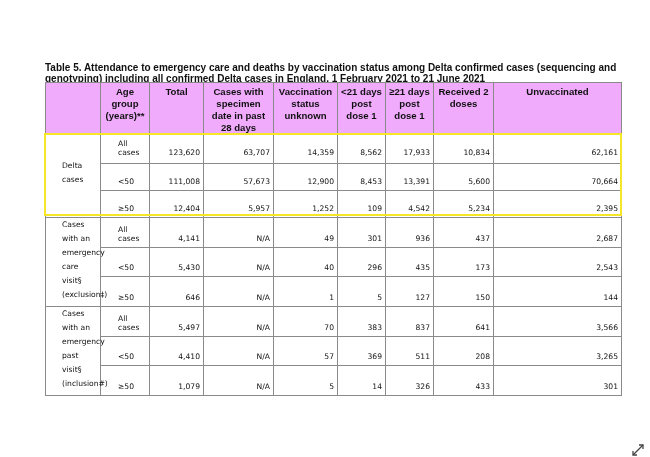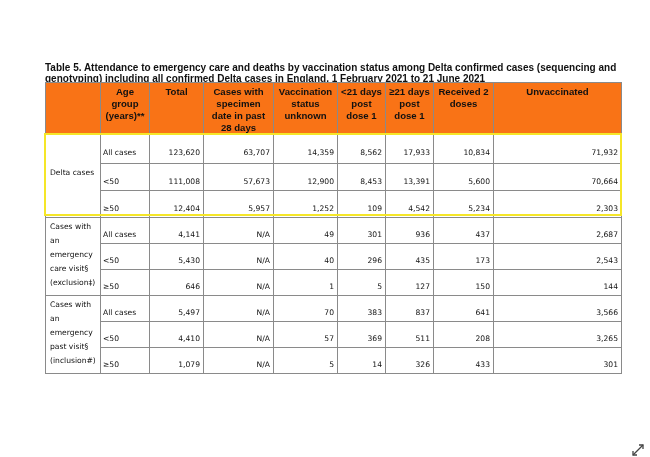--- a/index.html
+++ b/index.html
@@ -1,23 +1,23 @@
 <!DOCTYPE html>
 <html><head>
 <meta charset="utf-8">
 <style>
   html, body { margin:0; padding:0; background:#ffffff; }
   body { width:650px; height:457px; position:relative; overflow:hidden; font-family:"Liberation Sans", sans-serif; }
   .caption { position:absolute; left:45px; top:62px; width:580px; font-size:10px; font-weight:bold; line-height:11px; color:#111; }
   table { position:absolute; left:45px; top:82px; border-collapse:collapse; table-layout:fixed; width:576px; }
   th, td { border:1px solid #8a8a8a; padding:0 3px; color:#111; }
-  th { background:#f97316; font-size:9.6px; font-weight:bold; vertical-align:top; text-align:center; line-height:12px; padding-top:3px; height:48px; }
+  th { background:#f0abfc; font-size:9.6px; font-weight:bold; vertical-align:top; text-align:center; line-height:12px; padding-top:3px; height:48px; }
   td { font-family:"DejaVu Sans", sans-serif; font-size:7.6px; text-align:right; vertical-align:bottom; padding-bottom:4px; }
-  td.lbl { text-align:left; vertical-align:middle; line-height:14px; padding-left:4px; }
-  td.age { text-align:left; padding-left:2px; }
+  td.lbl { text-align:left; vertical-align:middle; line-height:14px; padding-left:16px; }
+  td.age { text-align:left; padding-left:17px; }
   tr.delta td { height:22px; }
   tr.delta.first td { padding-bottom:6px; }
   tr.g td { height:21px; }
   .hl { position:absolute; left:44px; top:133px; width:574px; height:79px; border:2.5px solid #f5e628; pointer-events:none; }
   .resize { position:absolute; left:631px; top:443px; width:14px; height:14px; }
 </style>
 </head>
 <body>
 
 <div class="caption">Table 5. Attendance to emergency care and deaths by vaccination status among Delta confirmed cases (sequencing and genotyping) including all confirmed Delta cases in England, 1 February 2021 to 21 June 2021</div>
@@ -50,41 +50,41 @@
   <tbody id="tbody">
       <tr class="delta first">
         <td rowspan="3" class="lbl">Delta cases</td>
         <td class="age">All cases</td>
         <td>123,620</td>
         <td>63,707</td>
         <td>14,359</td>
         <td>8,562</td>
         <td>17,933</td>
         <td>10,834</td>
-        <td>71,932</td>
+        <td>62,161</td>
       </tr>
       <tr class="delta">
         <td class="age">&lt;50</td>
         <td>111,008</td>
         <td>57,673</td>
         <td>12,900</td>
         <td>8,453</td>
         <td>13,391</td>
         <td>5,600</td>
         <td>70,664</td>
       </tr>
       <tr class="delta">
         <td class="age">≥50</td>
         <td>12,404</td>
         <td>5,957</td>
         <td>1,252</td>
         <td>109</td>
         <td>4,542</td>
         <td>5,234</td>
-        <td>2,303</td>
+        <td>2,395</td>
       </tr>
       <tr class="g first">
         <td rowspan="3" class="lbl">Cases with an emergency care visit§ (exclusion‡)</td>
         <td class="age">All cases</td>
         <td>4,141</td>
         <td>N/A</td>
         <td>49</td>
         <td>301</td>
         <td>936</td>
         <td>437</td>

